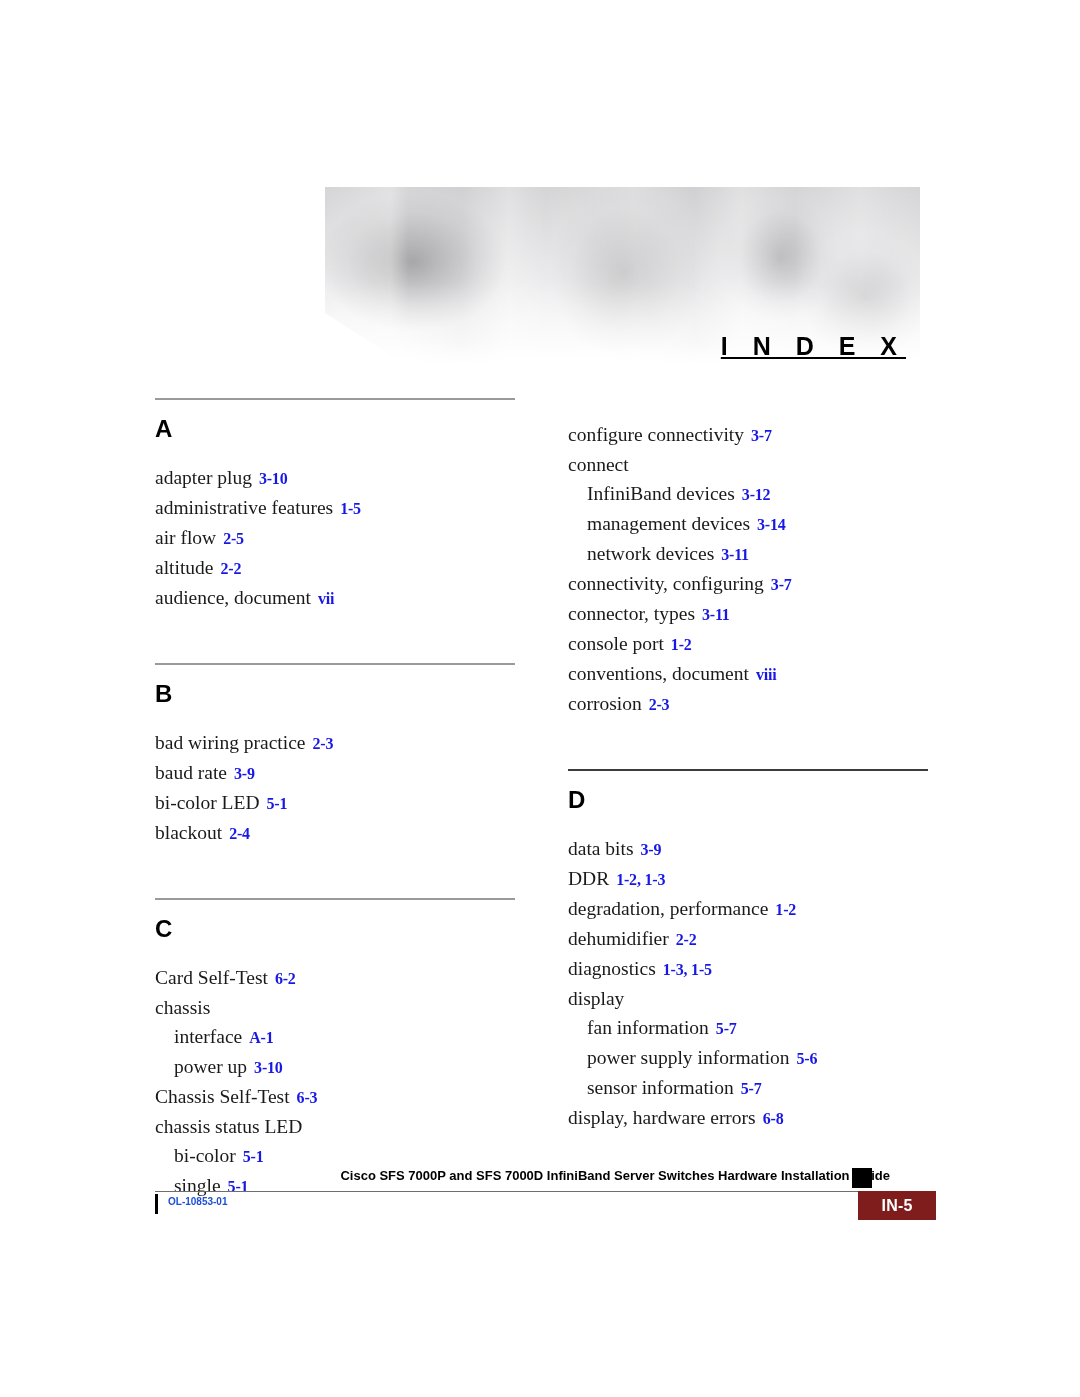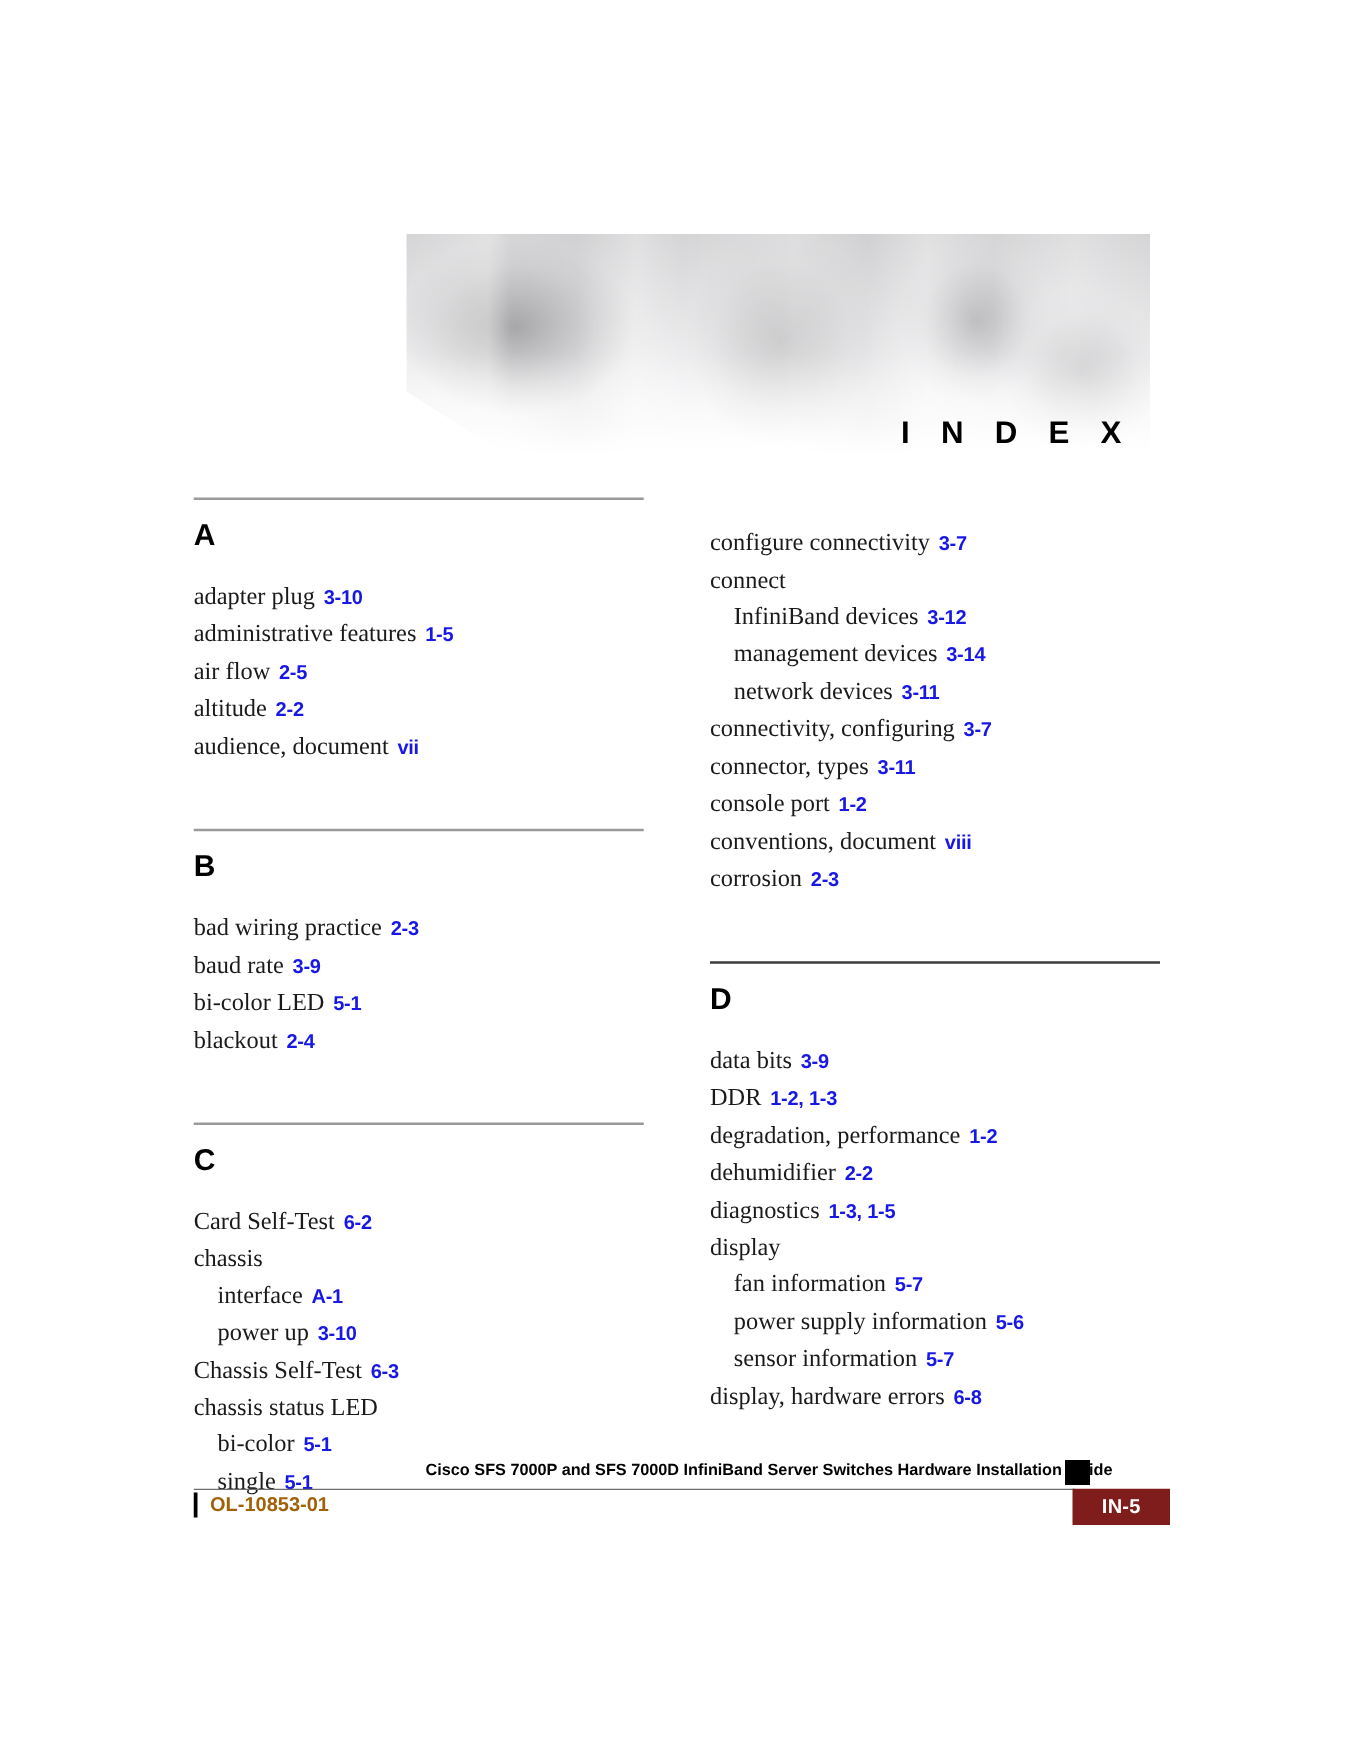--- a/index.html
+++ b/index.html
@@ -77,20 +77,21 @@
     position: absolute;
     right: 14px;
     bottom: 3px;
     font-family: "Liberation Sans", "DejaVu Sans", sans-serif;
     font-weight: bold;
     font-size: 25px;
     letter-spacing: 9px;
     color: #000000;
     line-height: 1;
     white-space: nowrap;
+    text-decoration: underline;
   }
 
   
   .col {
     position: absolute;
     top: 398px;
     width: 360px;
   }
   .col-left  { left: 155px; }
   .col-right { left: 568px; }
@@ -119,21 +120,21 @@
     font-family: "Liberation Serif", "DejaVu Serif", serif;
     font-size: 19.5px;
     color: #1a1a1a;
     line-height: 29px;
     white-space: nowrap;
   }
   .entry.sub { padding-left: 19px; }
 
   .term { }
   .ref {
-    font-family: Liberation Sans, sans-serif;
+    font-family: Liberation Serif, serif;
     font-weight: bold;
     font-size: 16px;
     color: #1818e6;
     margin-left: 7px;
     letter-spacing: -0.2px;
   }
 
   .gap { height: 50px; }
 
   
@@ -173,22 +174,22 @@
     width: 3px;
     height: 20px;
     background: #000000;
   }
   .footer-doc {
     position: absolute;
     left: 168px;
     top: 28px;
     font-family: "Liberation Sans", "DejaVu Sans", sans-serif;
     font-weight: bold;
-    font-size: 16px;
-    color: #a16207;
+    font-size: 10px;
+    color: #1d4ed8;
     white-space: nowrap;
   }
   .footer-square {
     position: absolute;
     left: 852px;
     top: 0px;
     width: 20px;
     height: 20px;
     background: #000000;
   }

